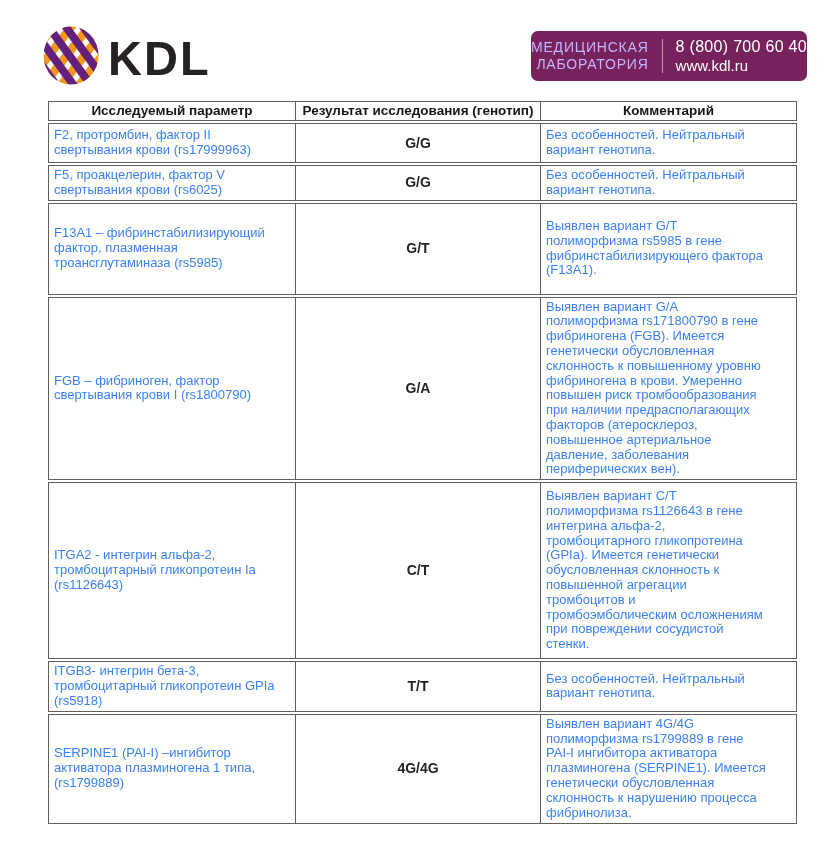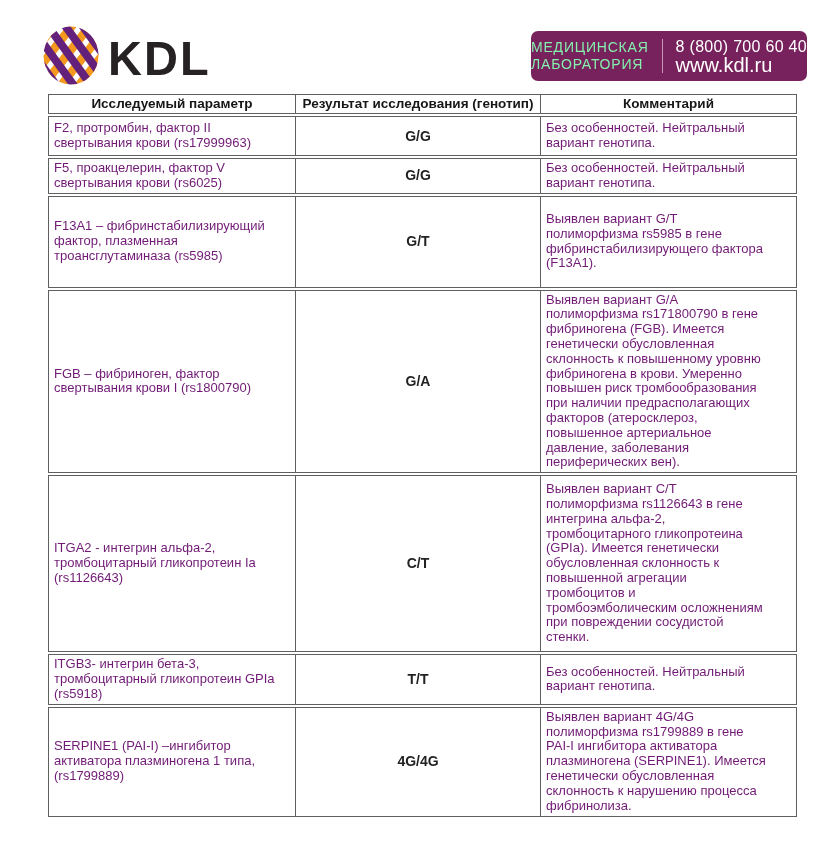--- a/index.html
+++ b/index.html
@@ -32,39 +32,39 @@
     margin-top: 5px;
     width: 276px; height: 50px;
     background: #77215d;
     border-radius: 7px;
     display: flex;
     align-items: center;
     justify-content: center;
     gap: 13px;
   }
   .tagline {
-    text-align: left;
-    color: #86efac;
+    text-align: right;
+    color: #c4b5fd;
     font-size: 14px;
     letter-spacing: 0.8px;
     line-height: 17px;
     white-space: pre-line;
   }
   .contact-divider {
     width: 1px; height: 34px;
     background: #c795b4;
   }
   .contact-info { color: #ffffff; line-height: 19px; }
   .contact-phone { font-size: 16px; letter-spacing: 0.3px; }
-  .contact-site  { font-size: 20px; }
+  .contact-site  { font-size: 15px; }
 
   
   .report-table {
     position: absolute;
-    left: 48px; top: 92px;
+    left: 48px; top: 99px;
     width: 749px;
     border-collapse: separate;
     border-spacing: 0 2px;
     table-layout: fixed;
   }
   .report-table col.c1 { width: 248px; }
   .report-table col.c2 { width: 245px; }
   .report-table col.c3 { width: 256px; }
 
   .report-table td, .report-table th {
@@ -81,21 +81,21 @@
     border-left: 1px solid #5f5f5f;
   }
   .report-table th {
     font-weight: bold;
     color: #161616;
     font-size: 13.5px;
     text-align: center;
     height: 20px;
     padding: 1px 4px;
   }
-  td.param, td.comment { white-space: pre-line; color: #701a75; }
+  td.param, td.comment { white-space: pre-line; color: #3b82f6; }
   td.result {
     text-align: center;
     font-weight: bold;
     color: #222222;
     font-size: 14px;
     white-space: nowrap;
   }
   tr.hrow   { height: 20px; }
   tr.row-0  { height: 40px; }
   tr.row-1  { height: 35px; }

